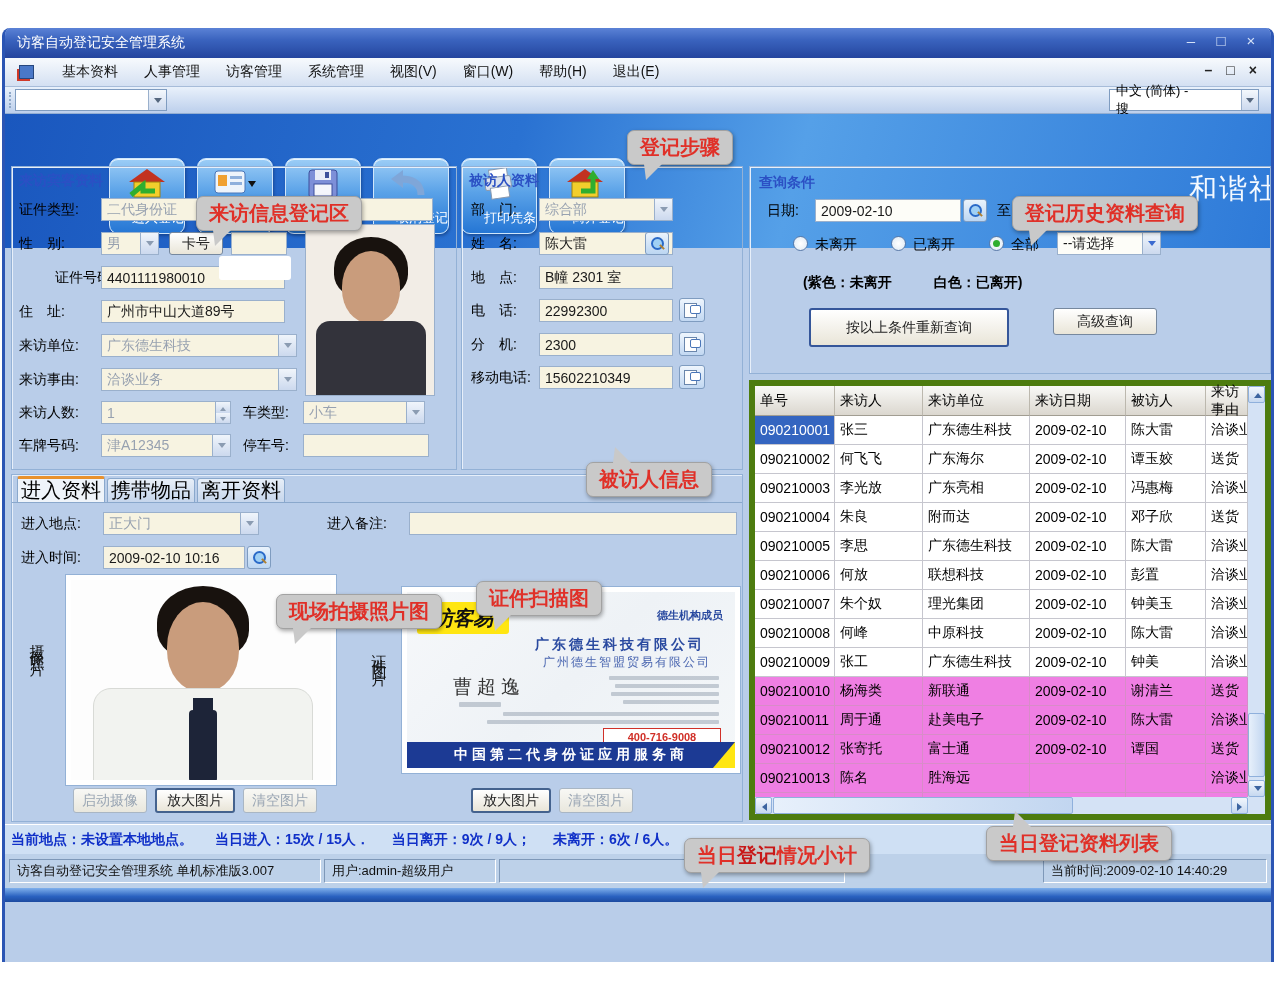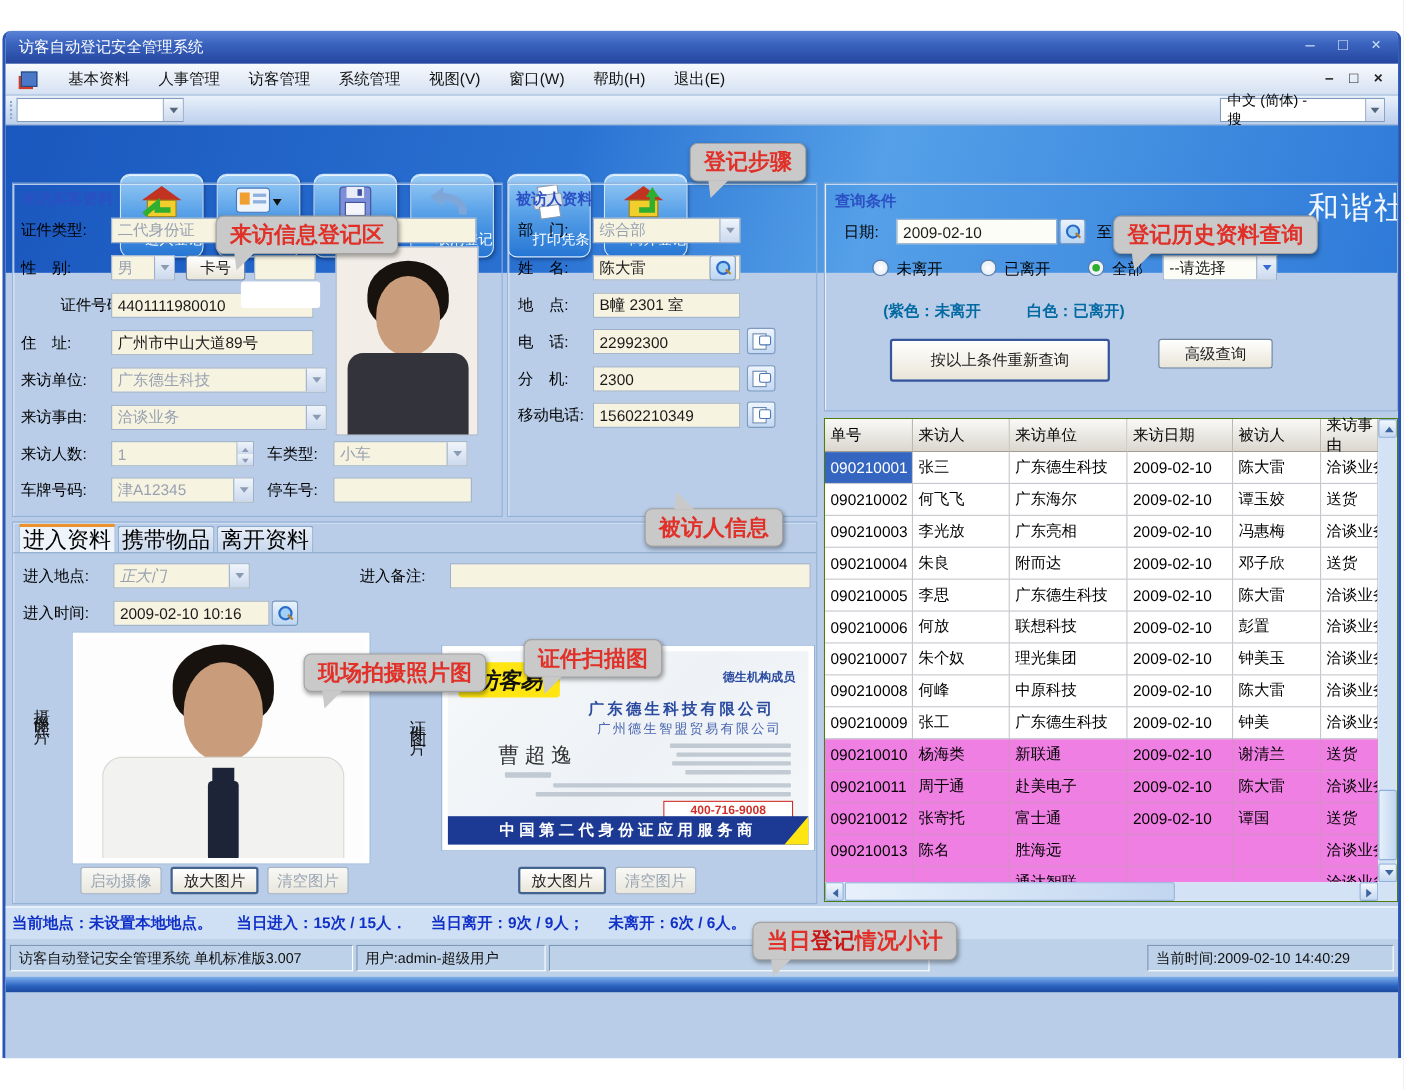--- a/index.html
+++ b/index.html
@@ -80,21 +80,21 @@
   .reader-icon::before { content:""; position:absolute; left:4px; top:5px; width:8px; height:9px; background:#8fa6c8; }
   .reader-icon::after { content:""; position:absolute; right:3px; top:6px; width:8px; height:2px;
         background:#6a7f9c; box-shadow:0 4px 0 #6a7f9c; }
 
   .radio { position:absolute; width:15px; height:15px; border-radius:50%; border:1px solid #5a7aa8;
         background:radial-gradient(#ffffff,#dce8f4); }
   .radio.on::after { content:""; position:absolute; left:3px; top:3px; width:7px; height:7px; border-radius:50%; background:#2fae2f; }
 
   
   #tablewrap { position:absolute; left:744px; top:438px; width:522px; height:440px;
-        border:1px solid #4d7c0f; background:#fff; }
+        border:6px solid #4d7c0f; background:#fff; }
   .thead { position:absolute; left:0; top:0; right:17px; height:30px; display:flex; }
   .th { background:linear-gradient(#f9f9f7,#dbd7cf); border-right:1px solid #bcb8ae; border-bottom:1px solid #a19d92;
         font-size:14px; display:flex; align-items:center; padding-left:5px; color:#000; }
   .tbody { position:absolute; left:0; top:30px; right:17px; bottom:17px; overflow:hidden; }
   .tr { display:flex; height:29px; background:#fff; }
   .tr.pink { background:#ef7fe3; }
   .td { border-right:1px solid #c6c6ce; border-bottom:1px solid #c6c6ce; font-size:14px;
         display:flex; align-items:center; padding-left:5px; white-space:nowrap; overflow:hidden; }
   .tr.pink .td { border-color:#d88cc8; }
   .td.sel { background:#3465c0; color:#fff; }
@@ -403,21 +403,21 @@
   <div class="lbl" style="left:908px; top:208px;">已离开</div>
   <div class="radio on" style="left:984px; top:208px;"></div>
   <div class="lbl" style="left:1006px; top:208px;">全部</div>
   <div class="fld" style="left:1052px; top:204px; width:104px; background:#fdfdf8;">
     <span>--请选择</span>
     <span class="dd-btn">
           <span class="tri-down" style="border-top-color:#3a6ad0;"></span>
         </span>
   </div>
 
-  <div class="lbl" style="left:798px; top:246px; color:#0369a1; font-weight:bold;">(紫色：未离开　　　白色：已离开)</div>
+  <div class="lbl" style="left:798px; top:246px; color:#000000; font-weight:bold;">(紫色：未离开　　　白色：已离开)</div>
 
   <div class="xpbtn strong" style="left:804px; top:280px; width:200px; height:39px;">
     <span>按以上条件重新查询</span>
   </div>
   <div class="xpbtn" style="left:1048px; top:280px; width:104px; height:27px;">
     <span>高级查询</span>
   </div>
 
   <div id="tablewrap" style="top:352px;">
     <div class="thead">
@@ -561,21 +561,21 @@
   </div>
   <div class="tab" style="left:102px; top:450px; width:88px;">
     <span>携带物品</span>
   </div>
   <div class="tab" style="left:192px; top:450px; width:88px;">
     <span>离开资料</span>
   </div>
   <div class="tabline" style="left:7px; top:474px; width:730px;"></div>
 
   <div class="lbl" style="left:16px; top:487px;">进入地点:</div>
-  <div class="fld dis" style="left:98px; top:484px; width:124px;font-style:italic;">
+  <div class="fld dis" style="left:98px; top:484px; width:156px;">
     <span>正大门</span>
     <span class="dd-btn">
           <span class="tri-down"></span>
         </span>
   </div>
   <div class="lbl" style="left:322px; top:487px;">进入备注:</div>
   <div class="fld dis" style="left:404px; top:484px; width:328px;"></div>
 
   <div class="lbl" style="left:16px; top:521px;">进入时间:</div>
   <div class="fld" style="left:98px; top:518px; width:142px;">
@@ -673,13 +673,16 @@
 </div>
 <div class="callout t-down" style="left:276px; top:594px;">
   <span>现场拍摄照片图</span>
 </div>
 <div class="callout t-down" style="left:476px; top:581px;">
   <span>证件扫描图</span>
 </div>
 <div class="callout t-down" style="left:684px; top:838px;">
   <span>当日</span><span style="font-weight:900; color:#c81818;">登记</span><span>情况小计</span>
 </div>
+<div class="callout t-up" style="left:986px; top:826px;">
+  <span>当日登记资料列表</span>
+</div>
 </div>
 
 </body></html>

